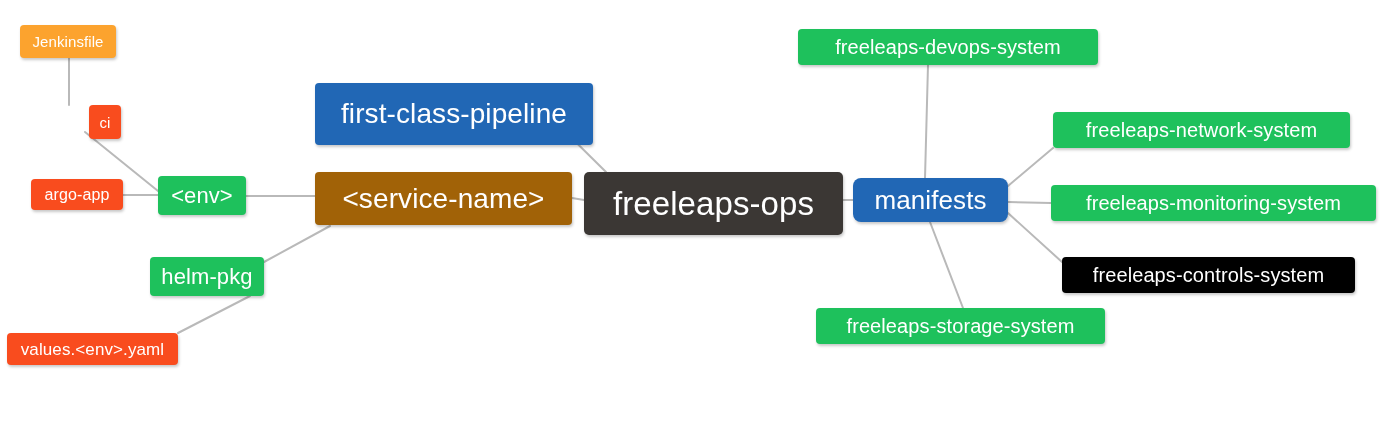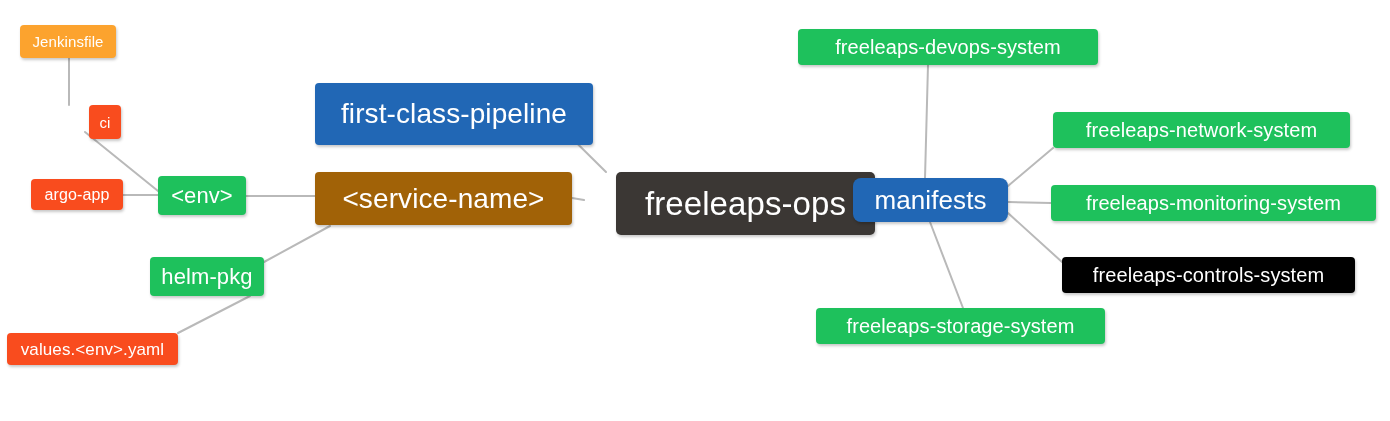--- a/index.html
+++ b/index.html
@@ -73,21 +73,21 @@
     </svg>
   <div id="nodes">
       <div class="node" style="left: 20px; top: 25px; width: 96px; height: 33px; background: rgb(252, 163, 46); font-size: 15px;">Jenkinsfile</div>
       <div class="node" style="left: 53px; top: 105px; width: 32px; height: 34px; background: rgb(249, 76, 30); font-size: 15px; margin-left: 36px;">ci</div>
       <div class="node" style="left: 31px; top: 179px; width: 92px; height: 31px; background: rgb(249, 76, 30); font-size: 16px;">argo-app</div>
       <div class="node" style="left: 158px; top: 176px; width: 88px; height: 39px; background: rgb(30, 193, 92); font-size: 22px;">&lt;env&gt;</div>
       <div class="node" style="left: 150px; top: 257px; width: 114px; height: 39px; background: rgb(30, 193, 92); font-size: 22px;">helm-pkg</div>
       <div class="node" style="left: 7px; top: 333px; width: 171px; height: 32px; background: rgb(249, 76, 30); font-size: 17px;">values.&lt;env&gt;.yaml</div>
       <div class="node" style="left: 315px; top: 37px; width: 278px; height: 62px; background: rgb(33, 103, 181); font-size: 28px; margin-top: 46px;">first-class-pipeline</div>
       <div class="node" style="left: 315px; top: 172px; width: 257px; height: 53px; background: #a16207; font-size: 28px;">&lt;service-name&gt;</div>
-      <div class="node root" style="left: 616px; top: 172px; width: 259px; height: 63px; background: rgb(59, 55, 52); font-size: 33px;">freeleaps-ops</div>
+      <div class="node root" style="left: 584px; top: 172px; width: 259px; height: 63px; background: rgb(59, 55, 52); font-size: 33px;">freeleaps-ops</div>
       <div class="node" style="left: 853px; top: 178px; width: 155px; height: 44px; background: rgb(33, 103, 181); font-size: 26px; border-radius: 8px;">manifests</div>
       <div class="node" style="left: 798px; top: 29px; width: 300px; height: 36px; background: rgb(30, 193, 92); font-size: 20px;">freeleaps-devops-system</div>
       <div class="node" style="left: 1053px; top: 112px; width: 297px; height: 36px; background: rgb(30, 193, 92); font-size: 20px;">freeleaps-network-system</div>
       <div class="node" style="left: 1051px; top: 185px; width: 325px; height: 36px; background: rgb(30, 193, 92); font-size: 20px;">freeleaps-monitoring-system</div>
       <div class="node" style="left: 1062px; top: 257px; width: 293px; height: 36px; background: #000000; font-size: 20px;">freeleaps-controls-system</div>
       <div class="node" style="left: 816px; top: 308px; width: 289px; height: 36px; background: rgb(30, 193, 92); font-size: 20px;">freeleaps-storage-system</div>
     </div>
 </div>
 
 </body></html>

